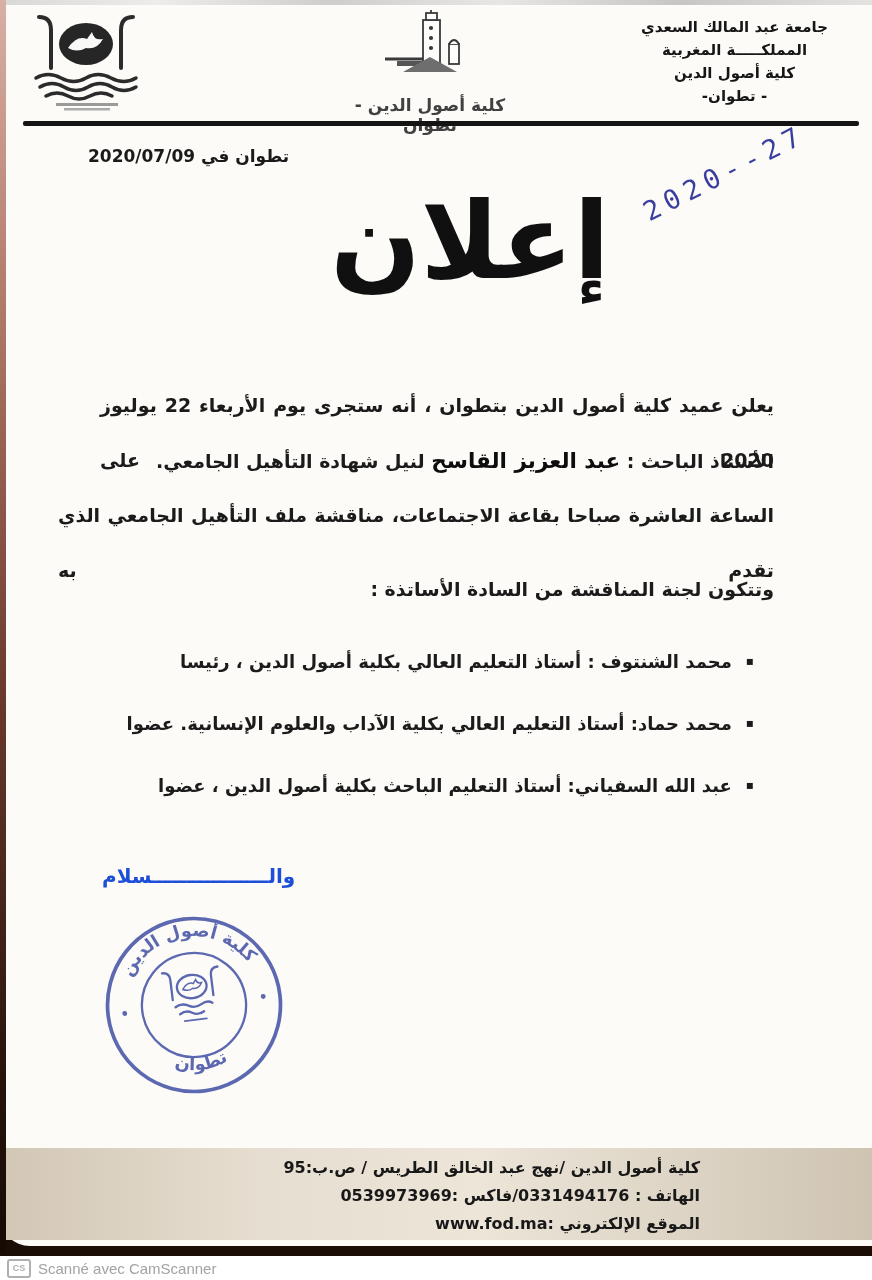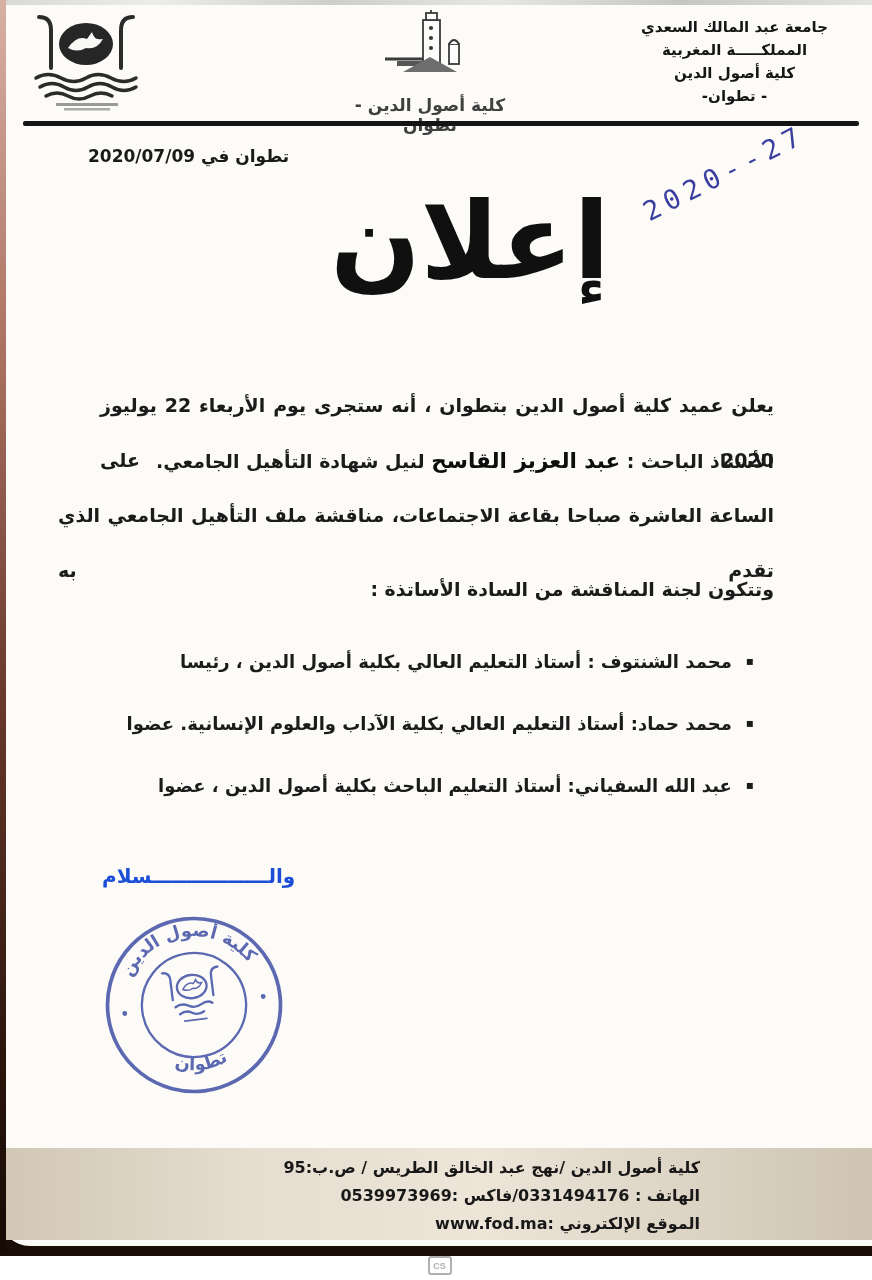--- a/index.html
+++ b/index.html
@@ -20,21 +20,21 @@
     position:absolute;left:0;top:0;width:6px;height:1252px;z-index:6;
     background:linear-gradient(to bottom,#d8b0a4 0%,#b07868 25%,#6b3a2c 55%,#2a140c 85%,#150a05 100%);
   }
   .edge-top{
     position:absolute;left:0;top:0;width:872px;height:5px;z-index:5;opacity:.55;
     background:linear-gradient(90deg,#bbb,#e0e0e0 18%,#a8a8a8 38%,#d5d5d5 57%,#9a9a9a 78%,#cfcfcf);
   }
   .watermark-row{
     position:absolute;left:0;top:1256px;width:872px;height:24px;z-index:2;
     background:#ffffff;display:flex;align-items:center;gap:7px;padding-left:7px;box-sizing:border-box;
-    font-family:"Liberation Sans",sans-serif;color:#a3a3a3;font-size:15px;flex-direction:column;
+    font-family:"Liberation Sans",sans-serif;color:#a3a3a3;font-size:15px;
   }
   .cs-badge{
     width:20px;height:15px;border:2px solid #b0b0b0;border-radius:3px;color:#b0b0b0;
     font-size:9px;font-weight:bold;display:flex;align-items:center;justify-content:center;flex:0 0 auto;
   }
   
   .hdr-right{
     position:absolute;top:16px;right:20px;width:235px;z-index:2;
     direction:rtl;text-align:center;font-size:15px;font-weight:bold;line-height:23px;color:#161616;
   }

